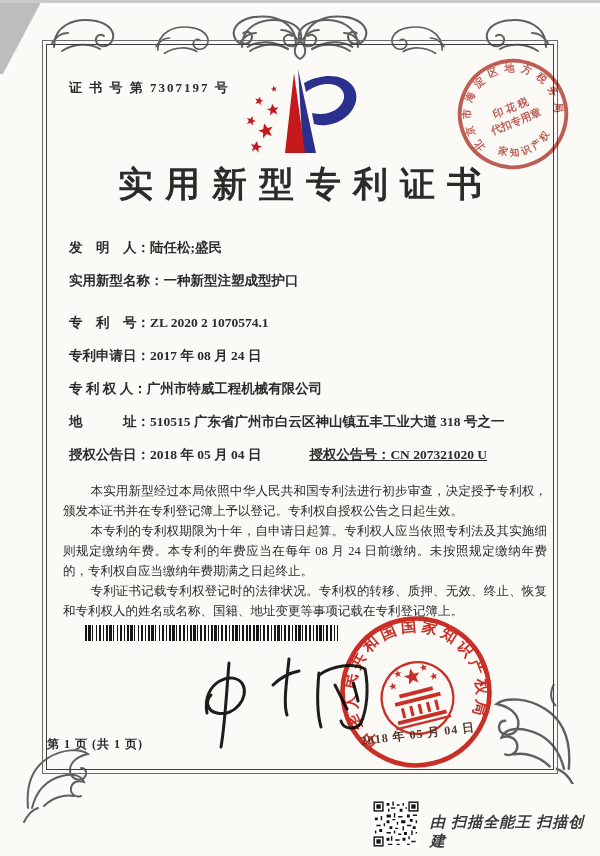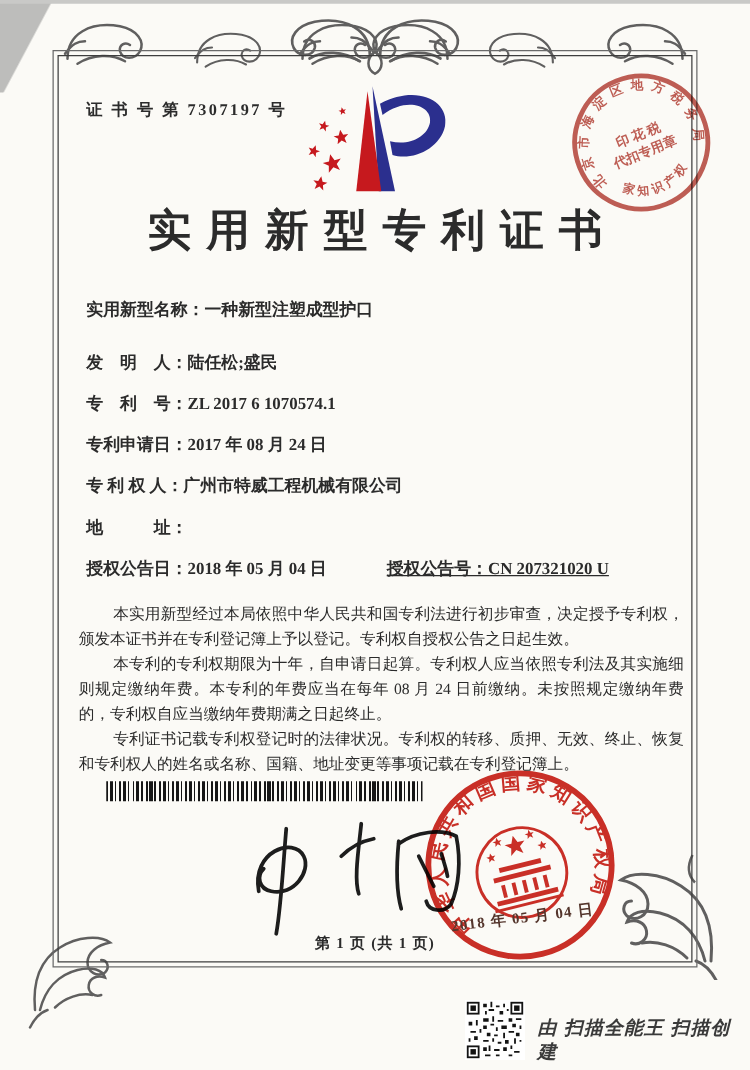--- a/index.html
+++ b/index.html
@@ -39,21 +39,21 @@
   .barcode{position:absolute;left:38px;top:580px;width:253px;height:16px;
     background:repeating-linear-gradient(90deg,
       #161616 0 1.5px,transparent 1.5px 3px,
       #161616 3px 5.5px,transparent 5.5px 7px,
       #161616 7px 8px,transparent 8px 10.5px);}
 
   .director{position:absolute;left:40px;top:638px;font-size:14px;font-weight:700;line-height:26px;}
   .sig{position:absolute;left:130px;top:606px;width:212px;height:108px;}
   .sig path{fill:none;stroke:#1d1d1d;stroke-width:3;stroke-linecap:round;stroke-linejoin:round;}
 
-  .page-info{position:absolute;left:0;bottom:6px;width:100%;text-align:center;
+  .page-info{position:absolute;left:0;bottom:16px;width:100%;text-align:left;
              font-size:12px;font-weight:600;letter-spacing:1px;}
 
   
   .seal-main{position:absolute;left:338px;top:614px;width:156px;height:156px;
              transform:rotate(-14deg);mix-blend-mode:multiply;opacity:.95;}
   .seal-date{position:absolute;left:352px;top:726px;width:132px;text-align:center;
              transform:rotate(-7deg);font-size:12px;font-weight:700;color:var(--seal-date-ink,#54352c);
              letter-spacing:1px;}
   .seal-tax{position:absolute;left:455px;top:56px;width:116px;height:116px;
             transform:rotate(-22deg);mix-blend-mode:multiply;opacity:.88;}
@@ -128,42 +128,43 @@
         <use href="#star" class="f-logored" transform="translate(32,66) scale(0.78) rotate(-14)"></use>
         <use href="#star" class="f-logored" transform="translate(22,82) scale(0.6) rotate(10)"></use>
         <polygon class="f-logoblue" points="64,4 82,88 69,88"></polygon>
         <polygon class="f-logored" points="60,8 71,88 51,88"></polygon>
         <path class="f-logoblue" d="M70,18 C100,2 126,16 122,36 C118,54 96,64 80,59 L78,48 C94,52 108,44 110,33 C112,20 92,12 72,27 Z"></path>
       </svg>
 
       <div class="title">实用新型专利证书</div>
 
       <div class="fields">
+        <div class="row">
+          <span class="lbl">发　明　人：</span>
+          <span class="val">陆任松;盛民</span>
+        </div>
         <div class="row row-name">
           <span class="lbl">实用新型名称：</span>
           <span class="val">一种新型注塑成型护口</span>
         </div>
         <div class="row">
-          <span class="lbl">发　明　人：</span>
-          <span class="val">陆任松;盛民</span>
-        </div>
-        <div class="row">
           <span class="lbl">专　利　号：</span>
-          <span class="val">ZL 2017 6 1070574.1</span>
+          <span class="val">ZL 2020 2 1070574.1</span>
         </div>
         <div class="row">
           <span class="lbl">专利申请日：</span>
           <span class="val">2017 年 08 月 24 日</span>
         </div>
         <div class="row">
           <span class="lbl">专 利 权 人：</span>
           <span class="val">广州市特威工程机械有限公司</span>
         </div>
         <div class="row">
           <span class="lbl">地　　　址：</span>
+          <span class="val">510515 广东省广州市白云区神山镇五丰工业大道 318 号之一</span>
         </div>
         <div class="row">
           <span class="pair">
             <span class="lbl">授权公告日：</span>
             <span>2018 年 05 月 04 日</span>
           </span>
           <span class="pair pair2">
             <span class="lbl">授权公告号：</span>
             <span>CN 207321020 U</span>
           </span>

